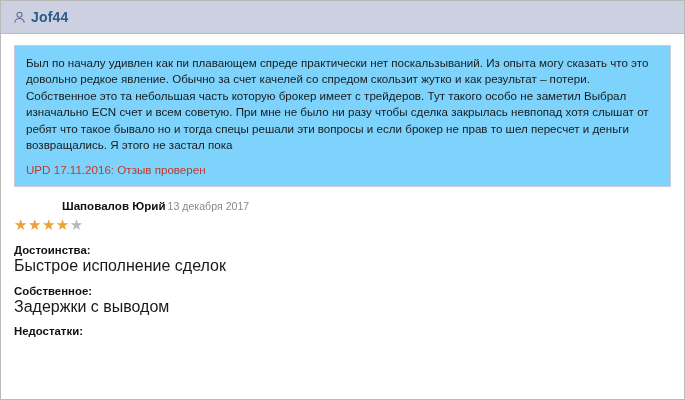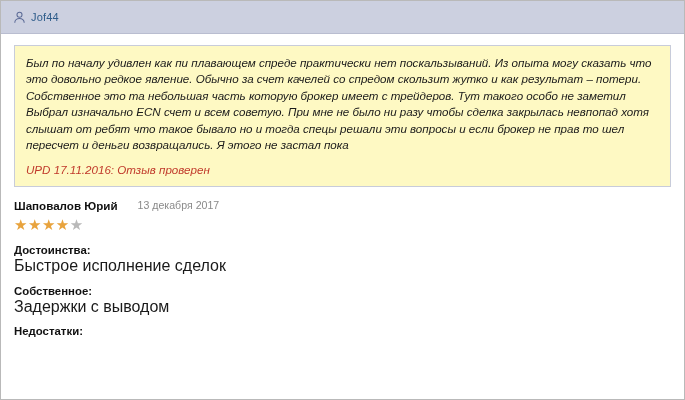--- a/index.html
+++ b/index.html
@@ -35,51 +35,51 @@
     height: 13px;
     margin-right: 5px;
     color: #5b6a96;
     display: inline-flex;
     align-items: center;
     justify-content: center;
   }
   .user-icon svg { display: block; }
   .username {
     color: #2e5c8a;
-    font-size: 11px;
-    font-weight: normal;
+    font-size: 14px;
+    font-weight: bold;
     letter-spacing: 0.2px;
   }
   .review-box {
     margin: 11px 13px 0 13px;
-    background: #fef9c3;
+    background: #7dd3fc;
     border: 1px solid #c8ccda;
     padding: 9px 11px 9px 11px;
     box-sizing: border-box;
-    font-style: italic;
   }
   .review-text {
     font-size: 11.6px;
     line-height: 16.4px;
     color: #1a1a1a;
     text-align: left;
   }
   .upd-line {
     margin-top: 9px;
     color: #c0392b;
     font-size: 11.6px;
     line-height: 15px;
   }
   .second-review {
     padding: 12px 13px 0 13px;
   }
   .author-row {
     display: flex;
-    align-items: flex-start;
-    gap: 20px;
+    align-items: flex-end;
+    gap: 2px;
+    margin-left: 48px;
   }
   .author-name {
     font-size: 11.6px;
     font-weight: bold;
     color: #111111;
   }
   .author-date {
     font-size: 10.6px;
     color: #8a8a8a;
   }

